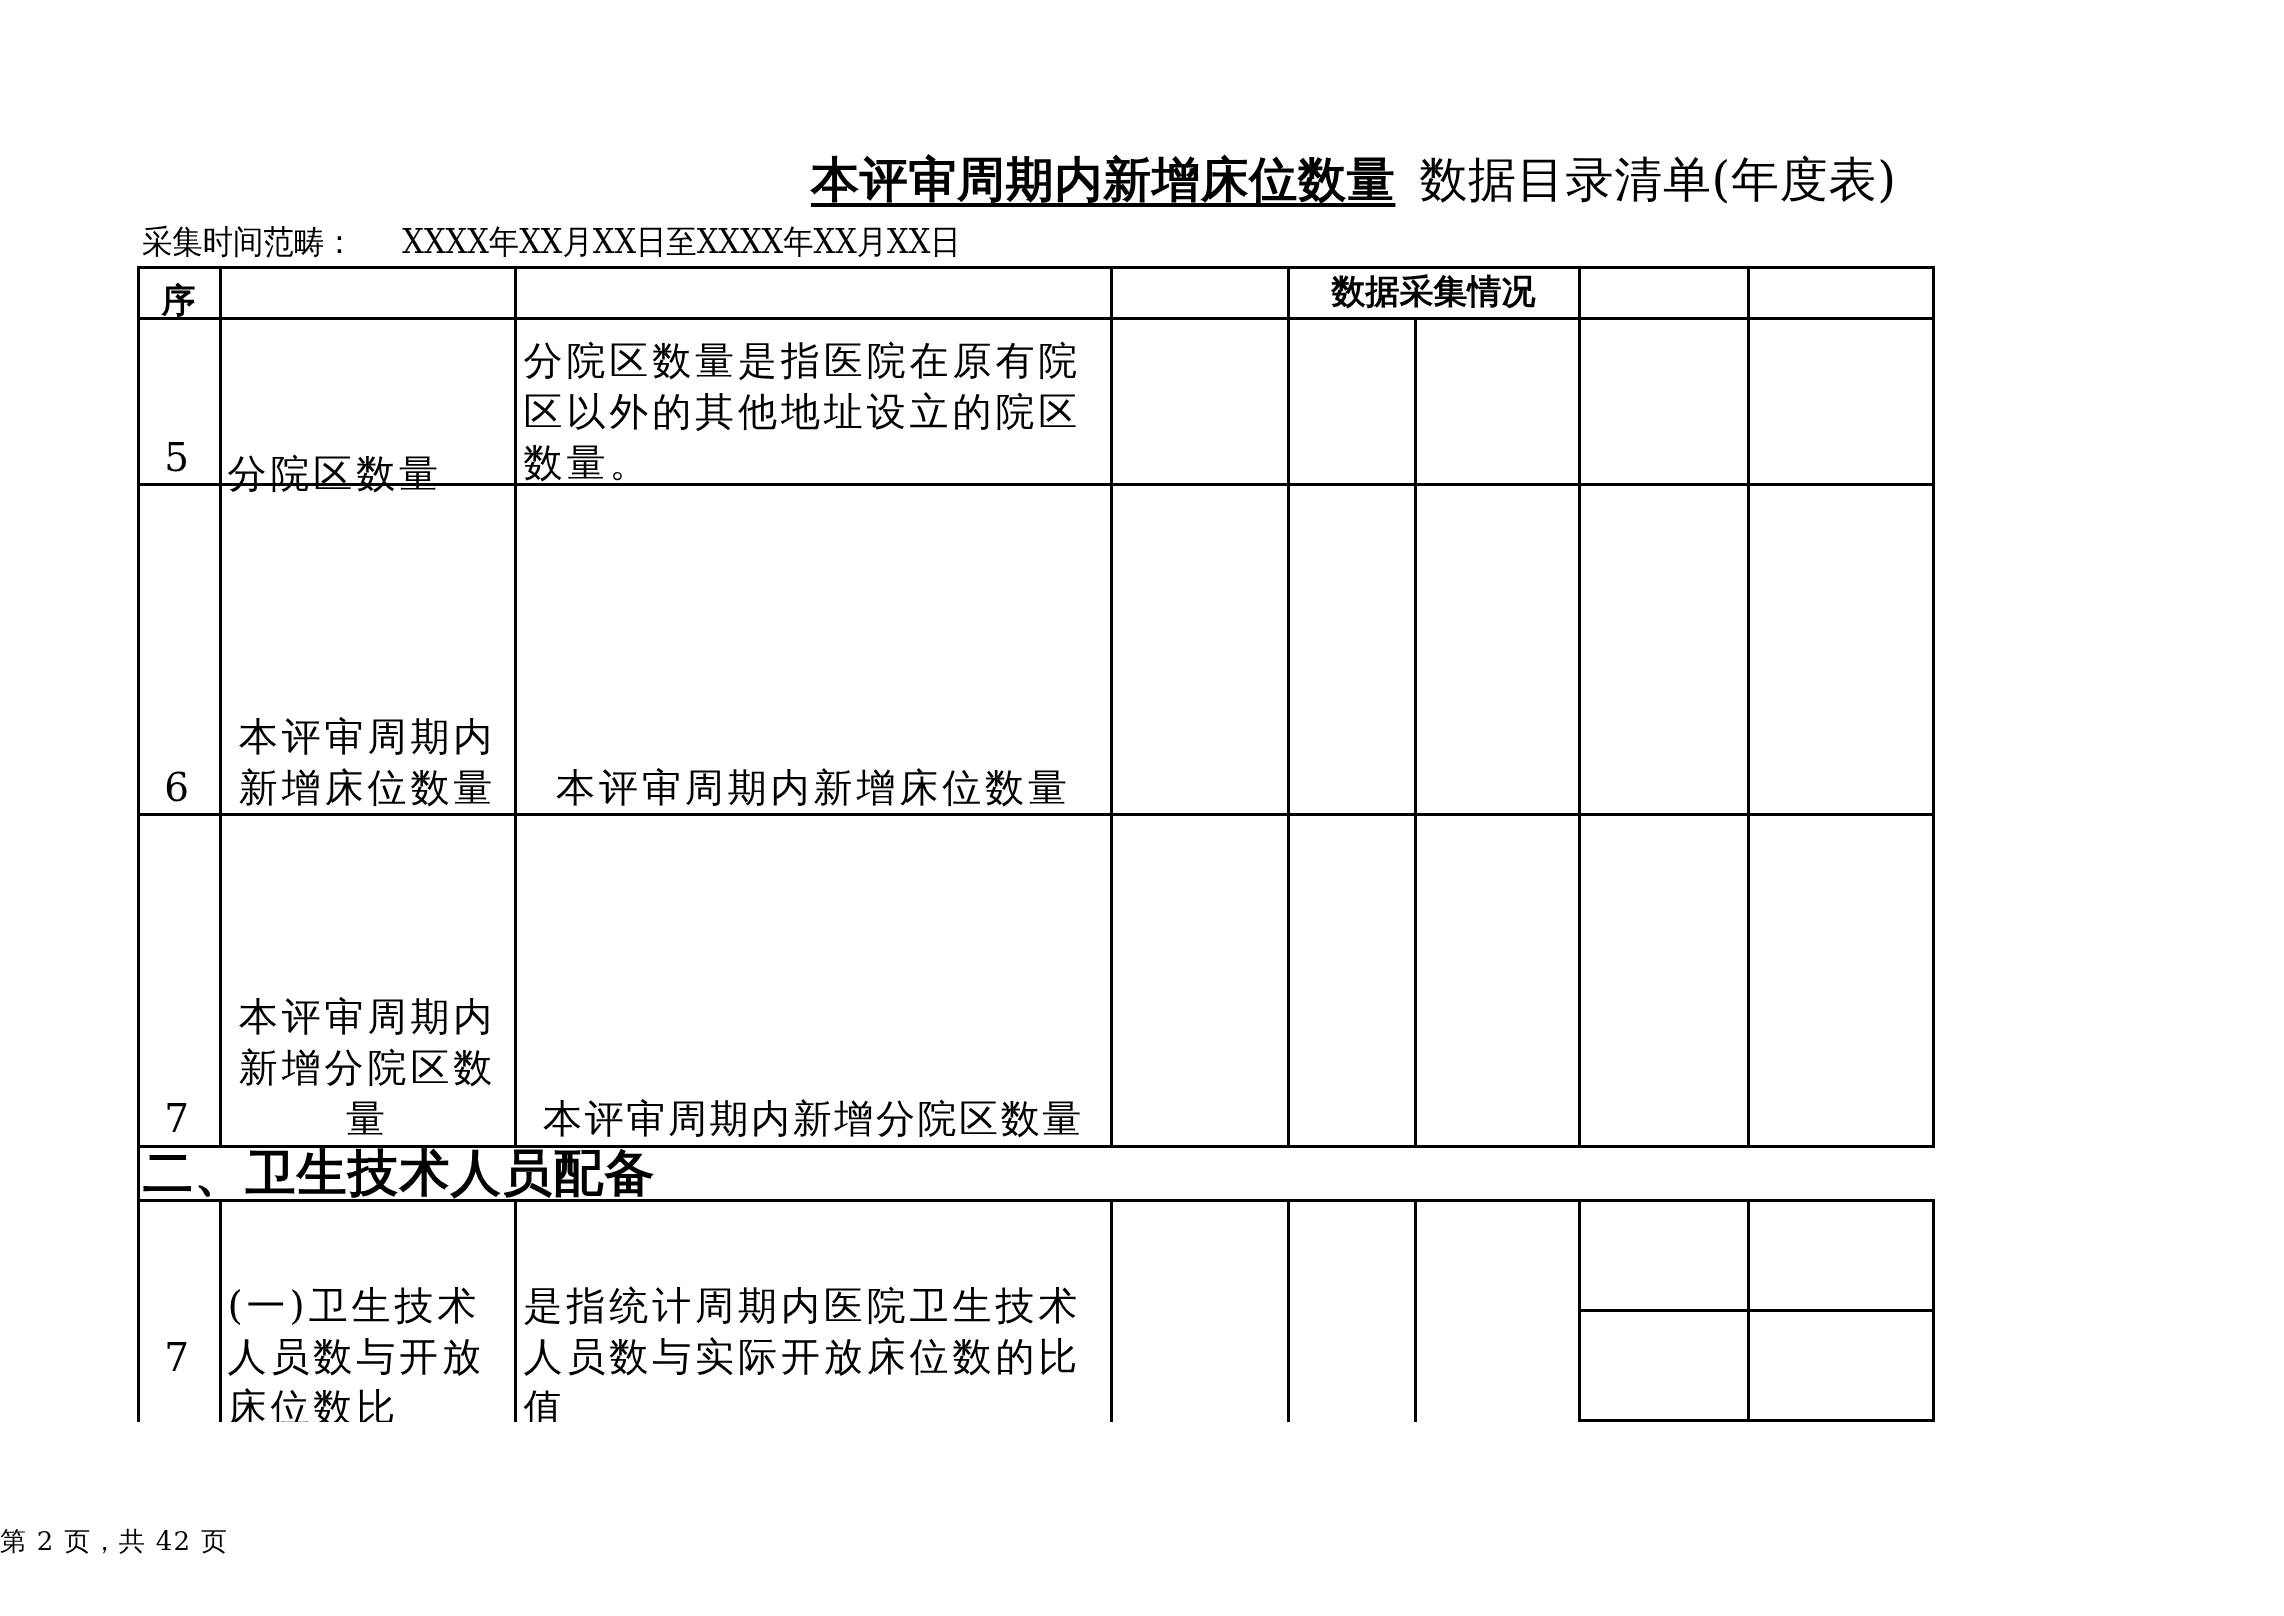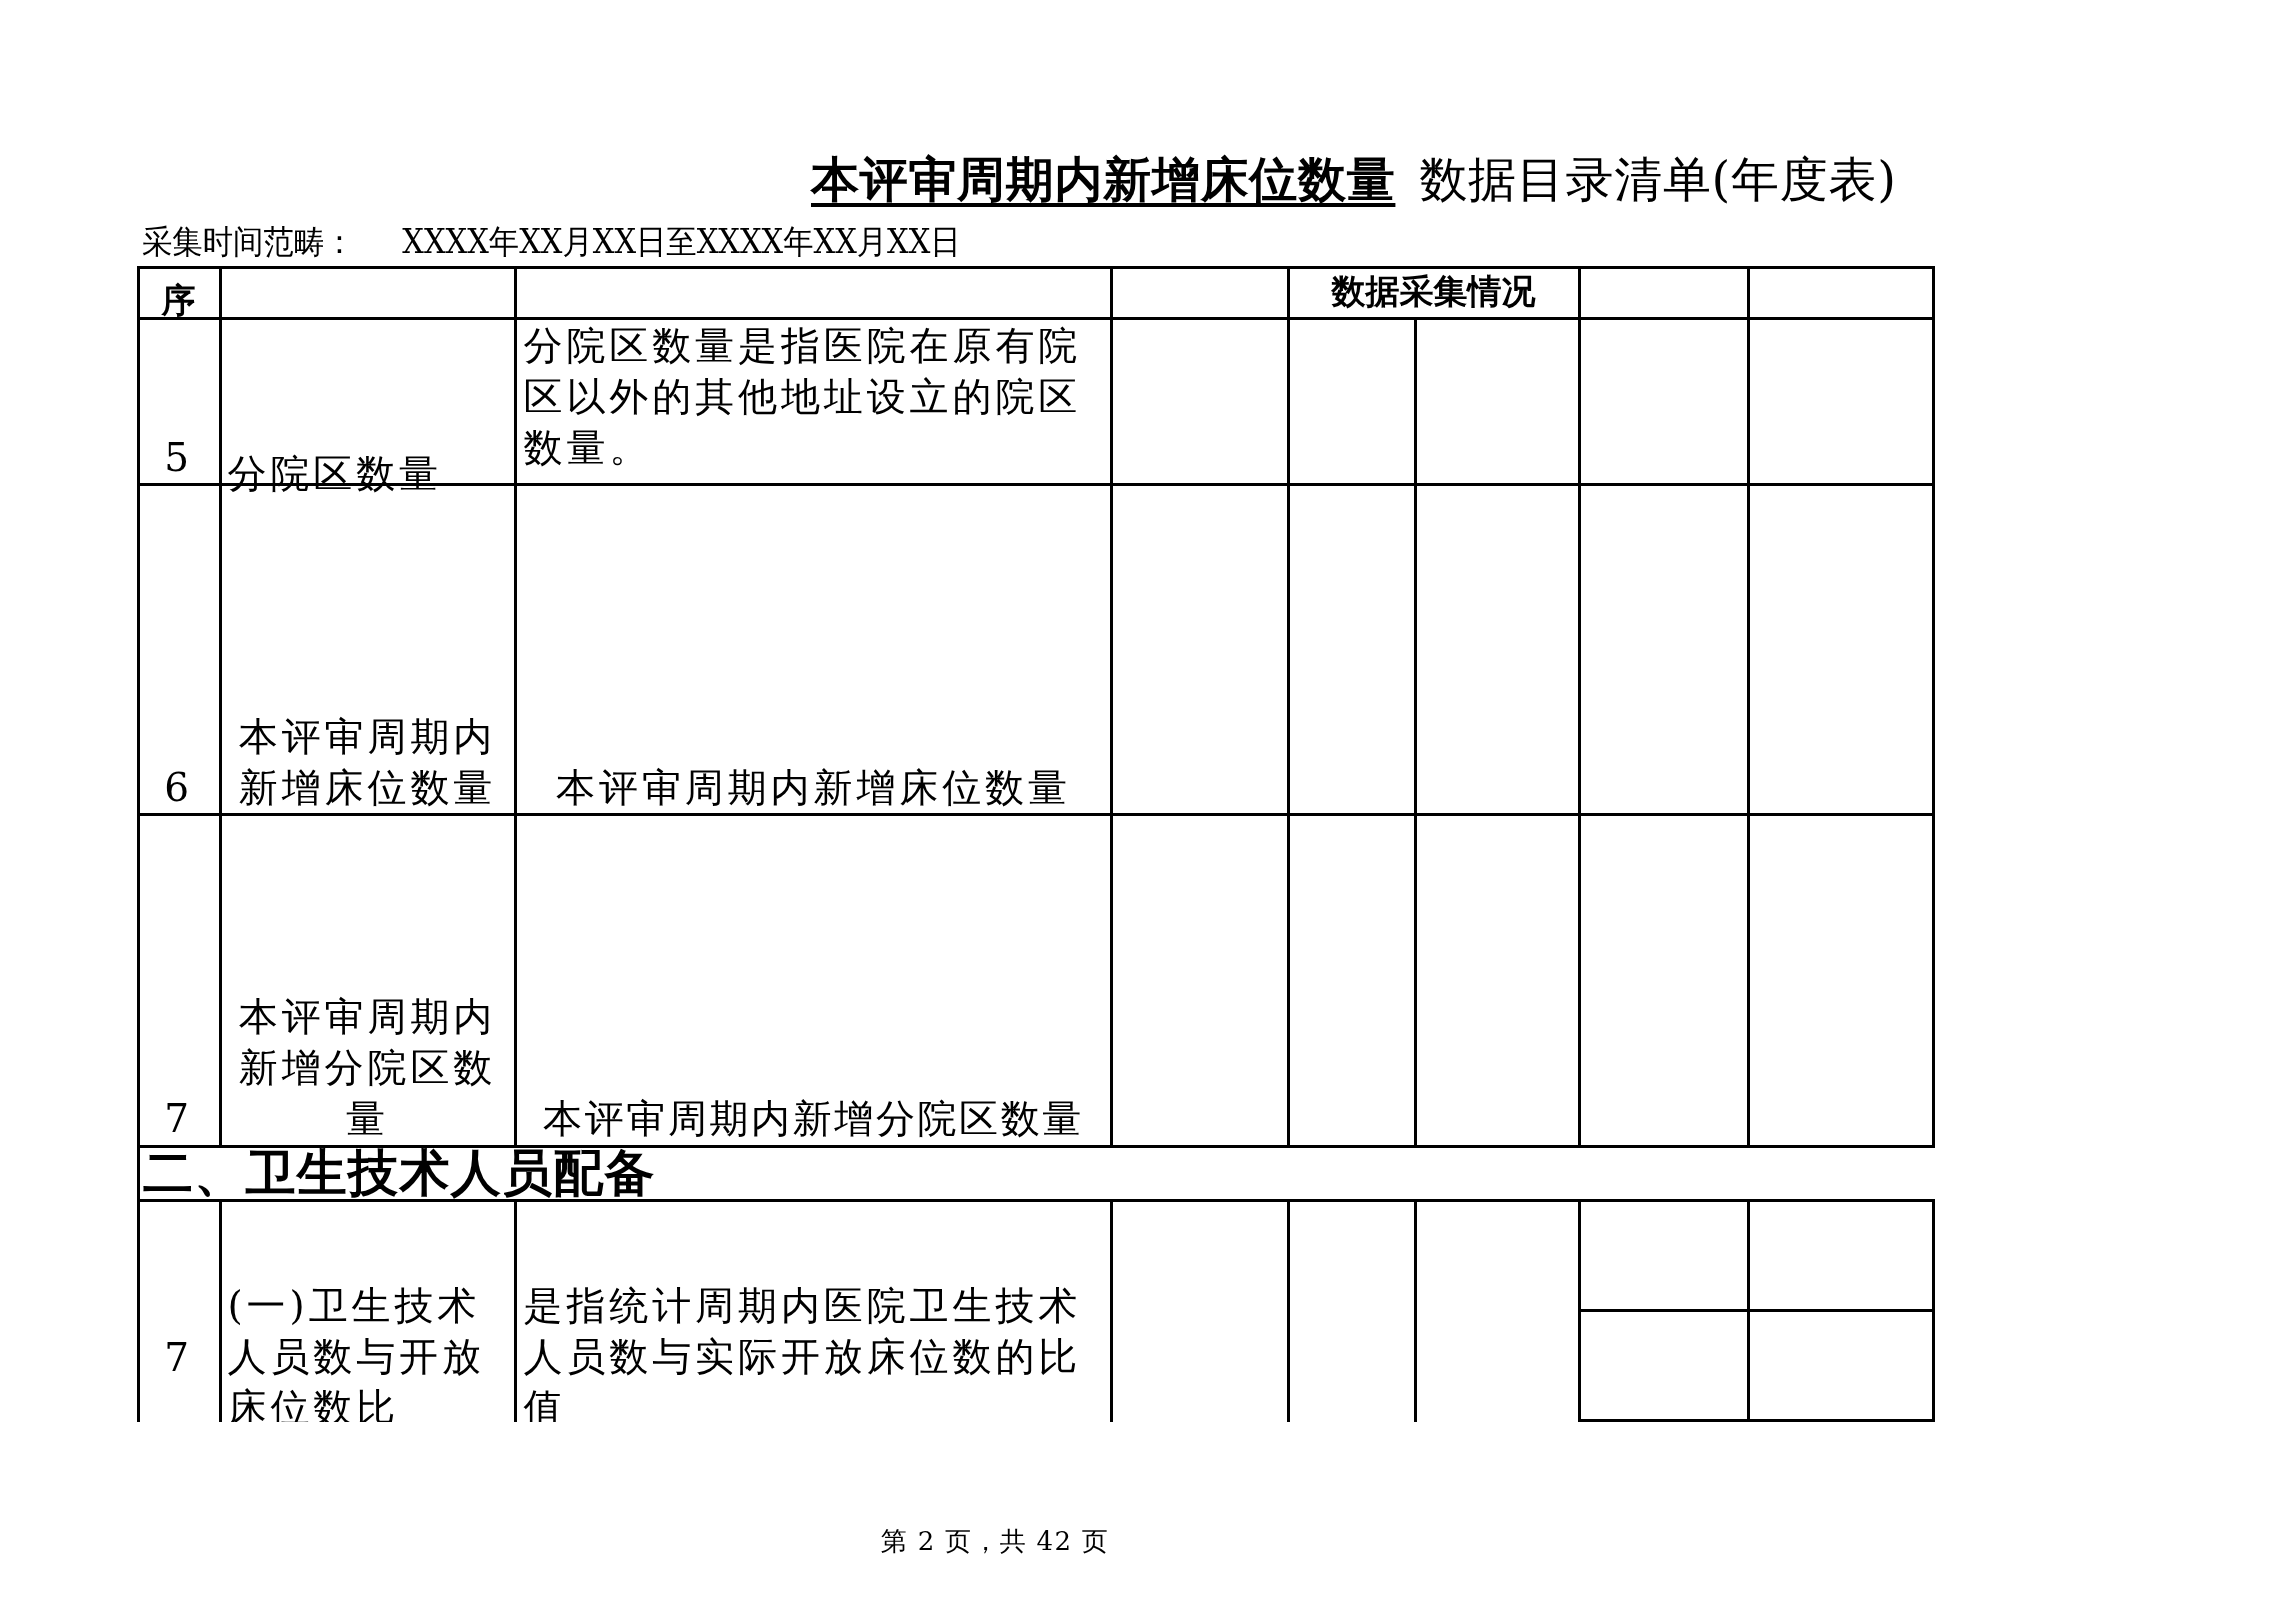--- a/index.html
+++ b/index.html
@@ -12,21 +12,21 @@
   .title .normal { font-weight:normal;margin-left:24px; }
   .range { top:225px; left:142px; font-size:33px; white-space:nowrap; line-height:1; transform:scaleX(0.92); transform-origin:left; }
   .range .val { margin-left:52px; }
   .hline { position:absolute; background:#000; height:3.3px; }
   .vline { position:absolute; background:#000; width:2.6px; }
   .cell { position:absolute; display:flex; align-items:flex-end; justify-content:center;
           text-align:center; font-size:39px; line-height:51px; letter-spacing:3.9px; overflow:hidden; }
   .cell.left { justify-content:flex-start; text-align:left; padding-left:6.5px; box-sizing:border-box; }
   .hdr { font-family:"DejaVu Sans","Liberation Sans",sans-serif; font-weight:bold; font-size:34px; letter-spacing:0; }
   .section { font-family:"DejaVu Sans","Liberation Sans",sans-serif; font-weight:bold; font-size:50px; letter-spacing:1.3px; }
-  .footer { top:1524px; left:0; width:1920px; text-align:center; font-size:26px; letter-spacing:1.3px;margin-left:35px; }
+  .footer { top:1524px; left:0; width:1920px; text-align:left; font-size:26px; letter-spacing:1.3px; }
   .clip { position:absolute; left:0; top:0; width:2284px; height:1422px; overflow:hidden; }
 </style>
 </head>
 <body>
 
 <div class="abs title">
   <span class="bold">本评审周期内新增床位数量</span><span class="normal">数据目录清单(年度表)</span>
 </div>
 
 <div class="abs range">
@@ -69,21 +69,21 @@
   <div class="cell hdr" style="left:1289px; top:270px; width:289px; height:47px;">
     <span>数据采集情况</span>
   </div>
 
   <div class="cell" style="left:139px; top:320px; width:79px; height:163px;">
     <span>5</span>
   </div>
   <div class="cell left" style="left:221px; top:320px; width:293px; height:179px;">
     <span>分院区数量</span>
   </div>
-  <div class="cell left" style="left:517px; top:320px; width:593px; height:163px; align-items:flex-start; padding-top:0;">
+  <div class="cell left" style="left:517px; top:320px; width:593px; height:163px; align-items:flex-start; padding-top:15px;">
     <span>分院区数量是指医院在原有院区以外的其他地址设立的院区数量。</span>
   </div>
 
   <div class="cell" style="left:139px; top:486px; width:79px; height:327px;">
     <span>6</span>
   </div>
   <div class="cell" style="left:221px; top:486px; width:293px; height:327px; padding:0 11.7px; box-sizing:border-box;">
     <span>本评审周期内新增床位数量</span>
   </div>
   <div class="cell" style="left:517px; top:486px; width:593px; height:327px;">

